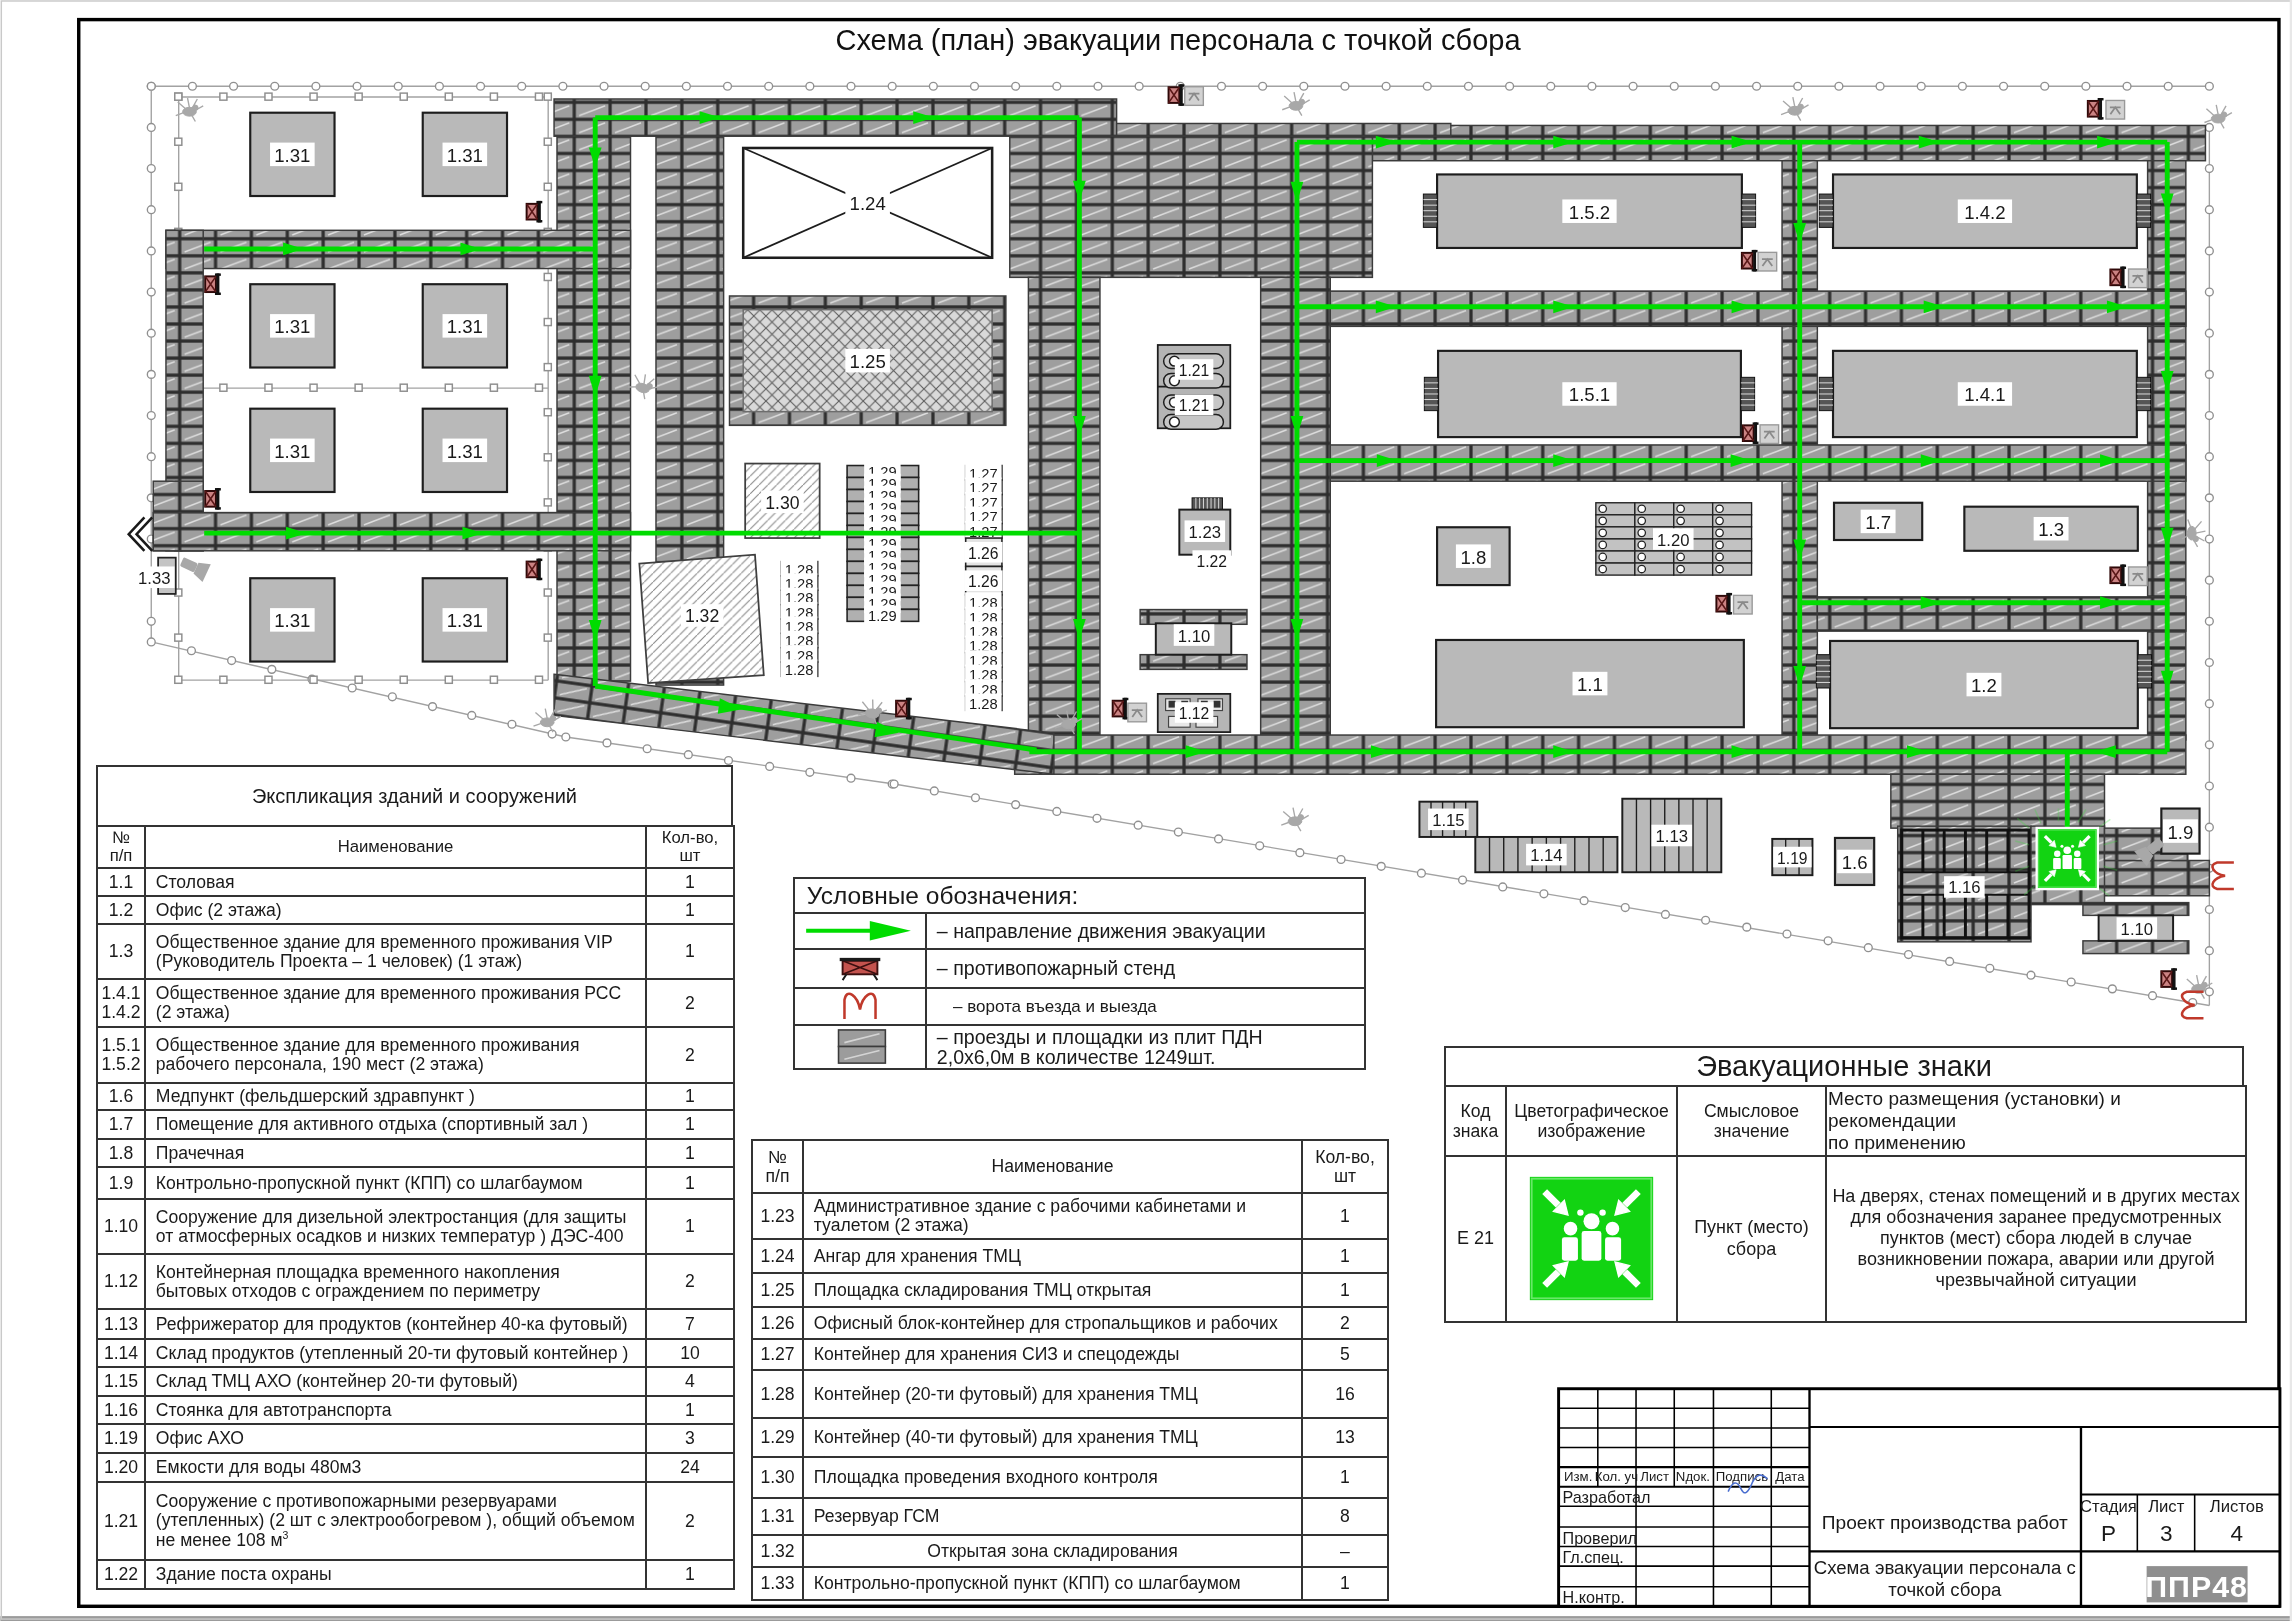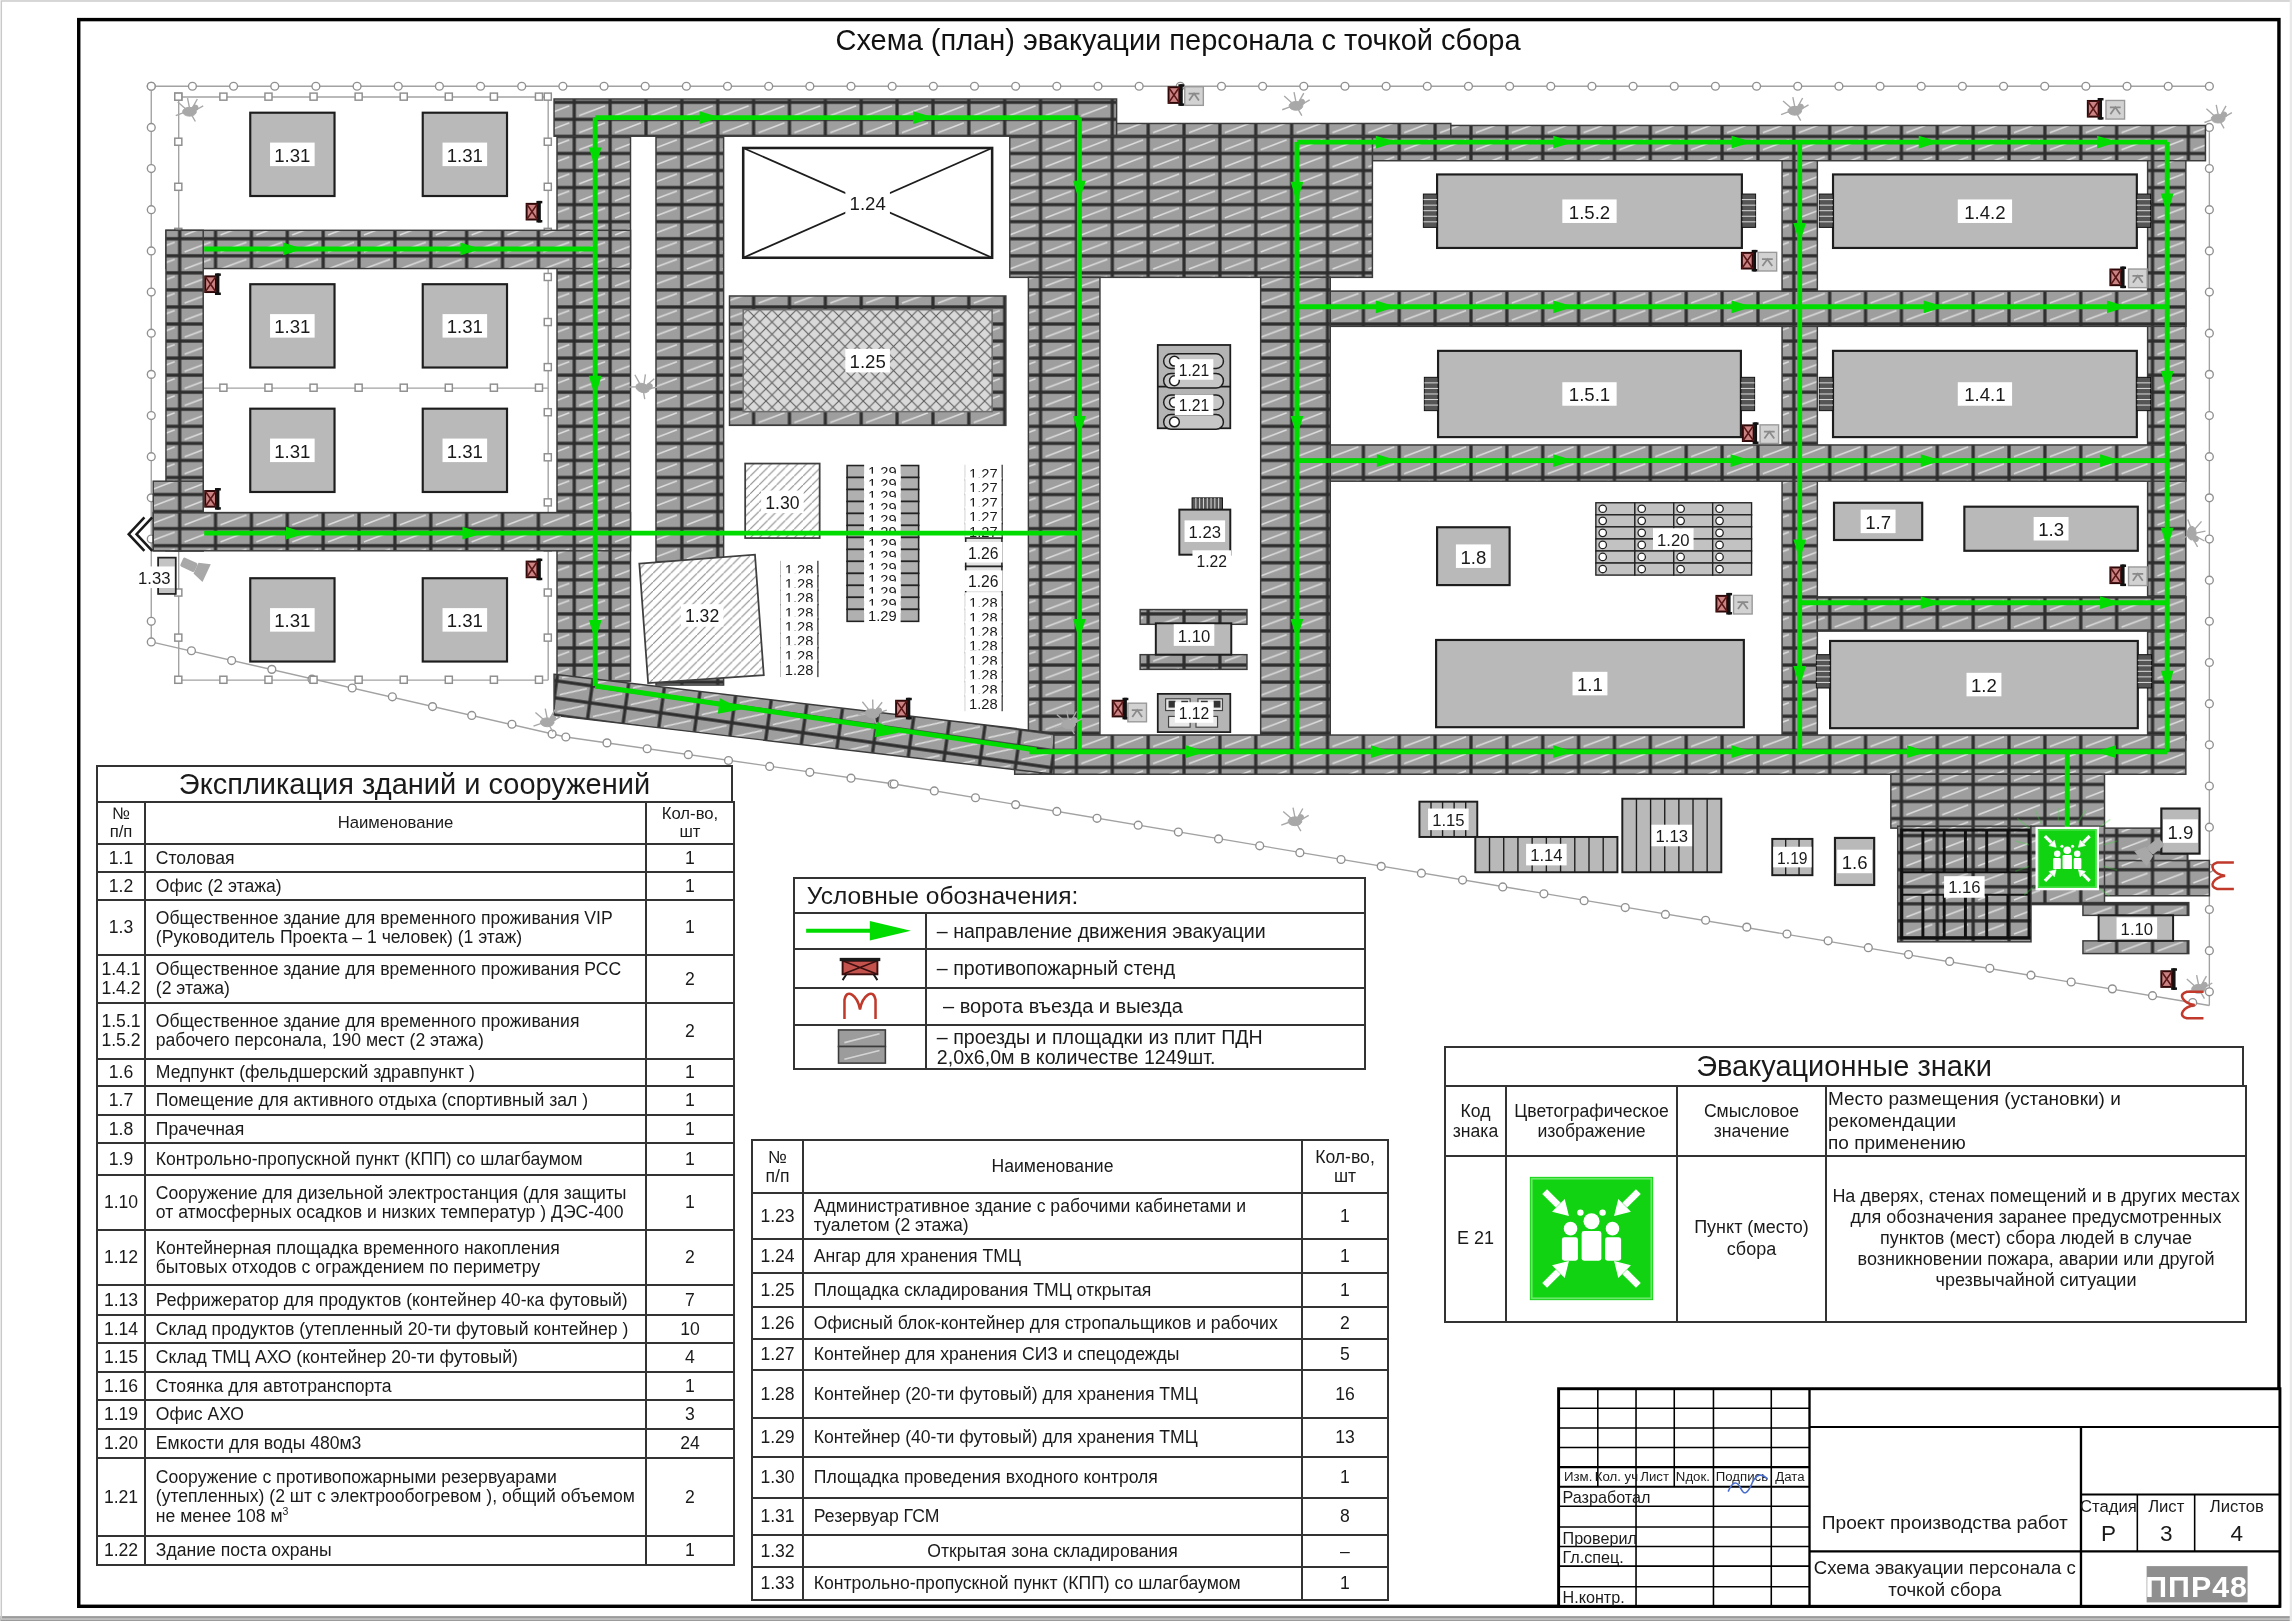--- a/index.html
+++ b/index.html
@@ -858,21 +858,21 @@
 <text x="2210" y="1537" font-size="17" text-anchor="middle" fill="#1a1a1a" font-weight="normal" dominant-baseline="central">Лист</text>
 <text x="2282" y="1537" font-size="17" text-anchor="middle" fill="#1a1a1a" font-weight="normal" dominant-baseline="central">Листов</text>
 <text x="2151" y="1565" font-size="23" text-anchor="middle" fill="#1a1a1a" font-weight="normal" dominant-baseline="central">Р</text>
 <text x="2210" y="1565" font-size="23" text-anchor="middle" fill="#1a1a1a" font-weight="normal" dominant-baseline="central">3</text>
 <text x="2282" y="1565" font-size="23" text-anchor="middle" fill="#1a1a1a" font-weight="normal" dominant-baseline="central">4</text>
 <rect x="2190" y="1598" width="103" height="37" fill="#8f8f8f"></rect>
 <text x="2241" y="1618" font-size="31" font-weight="bold" text-anchor="middle" fill="#ffffff" dominant-baseline="central" letter-spacing="1">ППР48</text>
 <path d="M1763,1522 q7,-16 13,-3 q5,11 12,-7 q6,-12 15,-3" stroke="#4b6fd0" stroke-width="1.6" fill="none"></path>
 </svg>
 <div style="position:absolute;left:96px;top:765px;width:637px;background:#fff">
-      <div style="box-sizing:border-box;border:2px solid #333;height:38px;display:flex;align-items:center;justify-content:center;font-size:29px;">Экспликация зданий и сооружений</div>
+      <div style="box-sizing:border-box;border:2px solid #333;height:62px;display:flex;align-items:center;justify-content:center;font-size:20px;">Экспликация зданий и сооружений</div>
       <table style="border-collapse:collapse;table-layout:fixed;width:637px;margin-top:-2px">
         <tbody>
           <tr style="height:42px">
             <td style="box-sizing:border-box;border:2px solid #333;width:48px;padding:0 2px;text-align:center;font-size:16.7px;line-height:1.08;vertical-align:middle">№<br>п/п</td>
             <td style="box-sizing:border-box;border:2px solid #333;width:501px;padding:0 9.8px;text-align:left;font-size:16.7px;line-height:1.08;vertical-align:middle">
               <center>Наименование</center>
             </td>
             <td style="box-sizing:border-box;border:2px solid #333;width:88px;padding:0 2px;text-align:center;font-size:16.7px;line-height:1.08;vertical-align:middle">Кол-во,<br>шт</td>
           </tr>
           <tr style="height:28px">
@@ -1064,21 +1064,21 @@
           </svg>
         </div>
         <div style="flex:1;padding-left:9.8px;font-size:19.6px;line-height:1.04">– противопожарный стенд</div>
       </div>
       <div style="box-sizing:border-box;border:2px solid #333;margin-top:-2px;height:39px;display:flex;align-items:center;">
         <div style="width:132px;box-sizing:border-box;border-right:2px solid #333;align-self:stretch;display:flex;align-items:center;justify-content:center;">
           <svg width="118" height="33" viewBox="0 0 120 34">
             <path d="M44,30 V10 Q46,1 52,5 Q58,9 60,20 Q62,9 68,5 Q74,1 76,10 V30" fill="none" stroke="#c0392b" stroke-width="2.6"></path>
           </svg>
         </div>
-        <div style="flex:1;padding-left:16px;font-size:20px;line-height:1.04">– ворота въезда и выезда</div>
+        <div style="flex:1;padding-left:26px;font-size:17px;line-height:1.04">– ворота въезда и выезда</div>
       </div>
       <div style="box-sizing:border-box;border:2px solid #333;margin-top:-2px;height:46px;display:flex;align-items:center;">
         <div style="width:132px;box-sizing:border-box;border-right:2px solid #333;align-self:stretch;display:flex;align-items:center;justify-content:center;">
           <svg width="118" height="41" viewBox="0 0 120 42">
             <g transform="translate(38,3)">
               <rect x="0" y="0" width="48" height="17" fill="#9c9c9c" stroke="#3b3b3b" stroke-width="1.6"></rect>
               <line x1="6" y1="13" x2="42" y2="4" stroke="#d4d4d4" stroke-width="1.6"></line>
               <rect x="0" y="17" width="48" height="17" fill="#9c9c9c" stroke="#3b3b3b" stroke-width="1.6"></rect>
               <line x1="6" y1="30" x2="42" y2="21" stroke="#d4d4d4" stroke-width="1.6"></line>
             </g>

